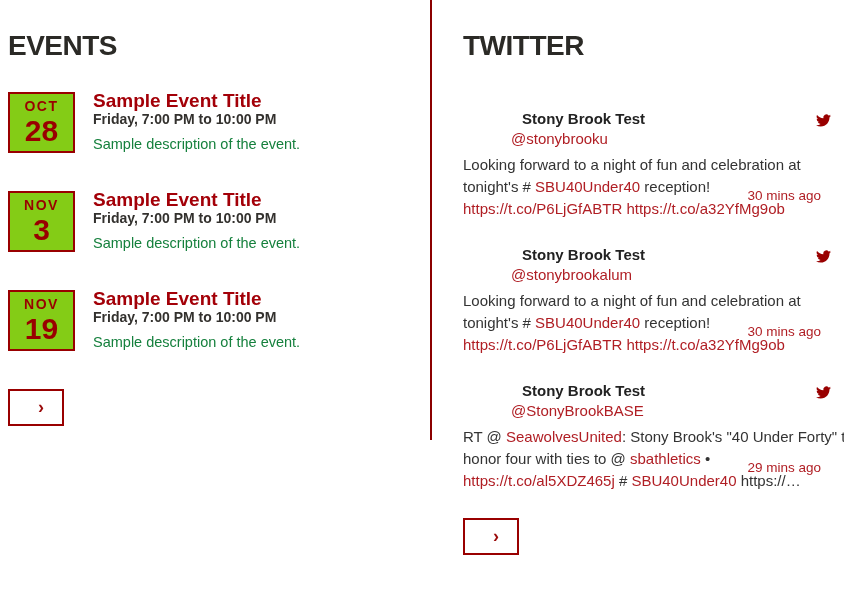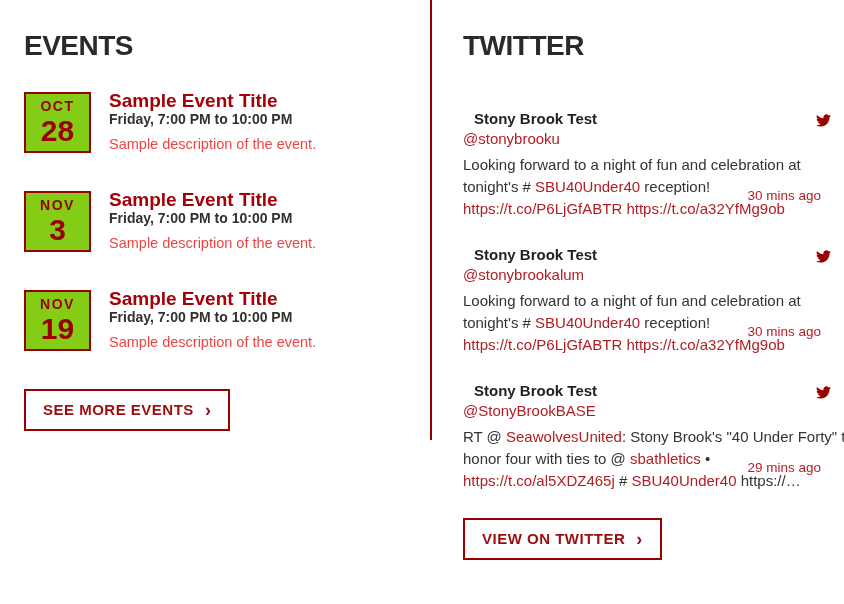--- a/index.html
+++ b/index.html
@@ -22,21 +22,21 @@
   .section-heading {
     font-size: 28px;
     font-weight: bold;
     letter-spacing: -0.5px;
     color: #2b2a26;
   }
 
   
   .events-col {
     position: absolute;
-    left: 24px; top: 30px;
+    left: 8px; top: 30px;
     width: 402px;
   }
   .events-list { margin-top: 30px; }
   .event-row {
     display: flex;
     align-items: flex-start;
     min-height: 61px;
     margin-bottom: 38px;
   }
   .date-box {
@@ -72,21 +72,21 @@
   }
   .event-time {
     font-size: 14px;
     font-weight: bold;
     color: #33312e;
     line-height: 16px;
   }
   .event-desc {
     margin-top: 9px;
     font-size: 14.5px;
-    color: #ef4444;
+    color: #15803d;
     line-height: 16px;
   }
 
   .outline-button {
     display: inline-flex;
     align-items: center;
     border: 2px solid #990000;
     background: #ffffff;
     color: #9b0d0d;
     font-family: "Liberation Sans", sans-serif;
@@ -107,21 +107,21 @@
   .twitter-col {
     position: absolute;
     left: 463px; top: 30px;
     width: 370px;
   }
   .tweets-list { margin-top: 48px; }
   .tweet {
     position: relative;
     margin-bottom: 26px;
   }
-  .tweet-header { position: relative; padding-right: 26px; }
+  .tweet-header { position: relative; padding-right: 26px; margin-left: 48px; }
   .tweet-name {
     font-size: 15px;
     font-weight: bold;
     color: #222222;
     line-height: 17px;
     padding-left: 11px;
   }
   .tweet-handle {
     margin-top: 4px;
     font-size: 15px;
@@ -194,21 +194,20 @@
       <div class="date-day">19</div>
     </div>
     <div class="event-content">
       <div class="event-title">Sample Event Title</div>
       <div class="event-time">Friday, 7:00 PM to 10:00 PM</div>
       <div class="event-desc">Sample description of the event.</div>
     </div>
   </div>
 </div>
     <button class="outline-button">
-      <span>SEE MORE EVENTS</span>
       <span class="chev">›</span>
     </button>
   </div>
 
   <div class="twitter-col">
     <h2 class="section-heading">TWITTER</h2>
     <div class="tweets-list">
   <div class="tweet">
     <div class="tweet-header">
       <div class="tweet-name">Stony Brook Test</div>
@@ -258,19 +257,18 @@
     <div class="tweet-body">
       <div class="tweet-line"><span>RT @ </span><span class="tweet-link">SeawolvesUnited</span><span>: Stony Brook's "40 Under Forty" to</span></div>
             <div class="tweet-line"><span>honor four with ties to @ </span><span class="tweet-link">sbathletics</span><span> •</span></div>
             <div class="tweet-line"><span class="tweet-link">https://t.co/al5XDZ465j</span><span> # </span><span class="tweet-link">SBU40Under40</span><span> https://…</span></div>
             <span class="tweet-timestamp">29 mins ago</span>
     </div>
   </div>
 </div>
     <div class="twitter-button-wrap">
       <button class="outline-button">
-        <span>VIEW ON TWITTER</span>
         <span class="chev">›</span>
       </button>
     </div>
   </div>
 
 </div>
 
 </body></html>

